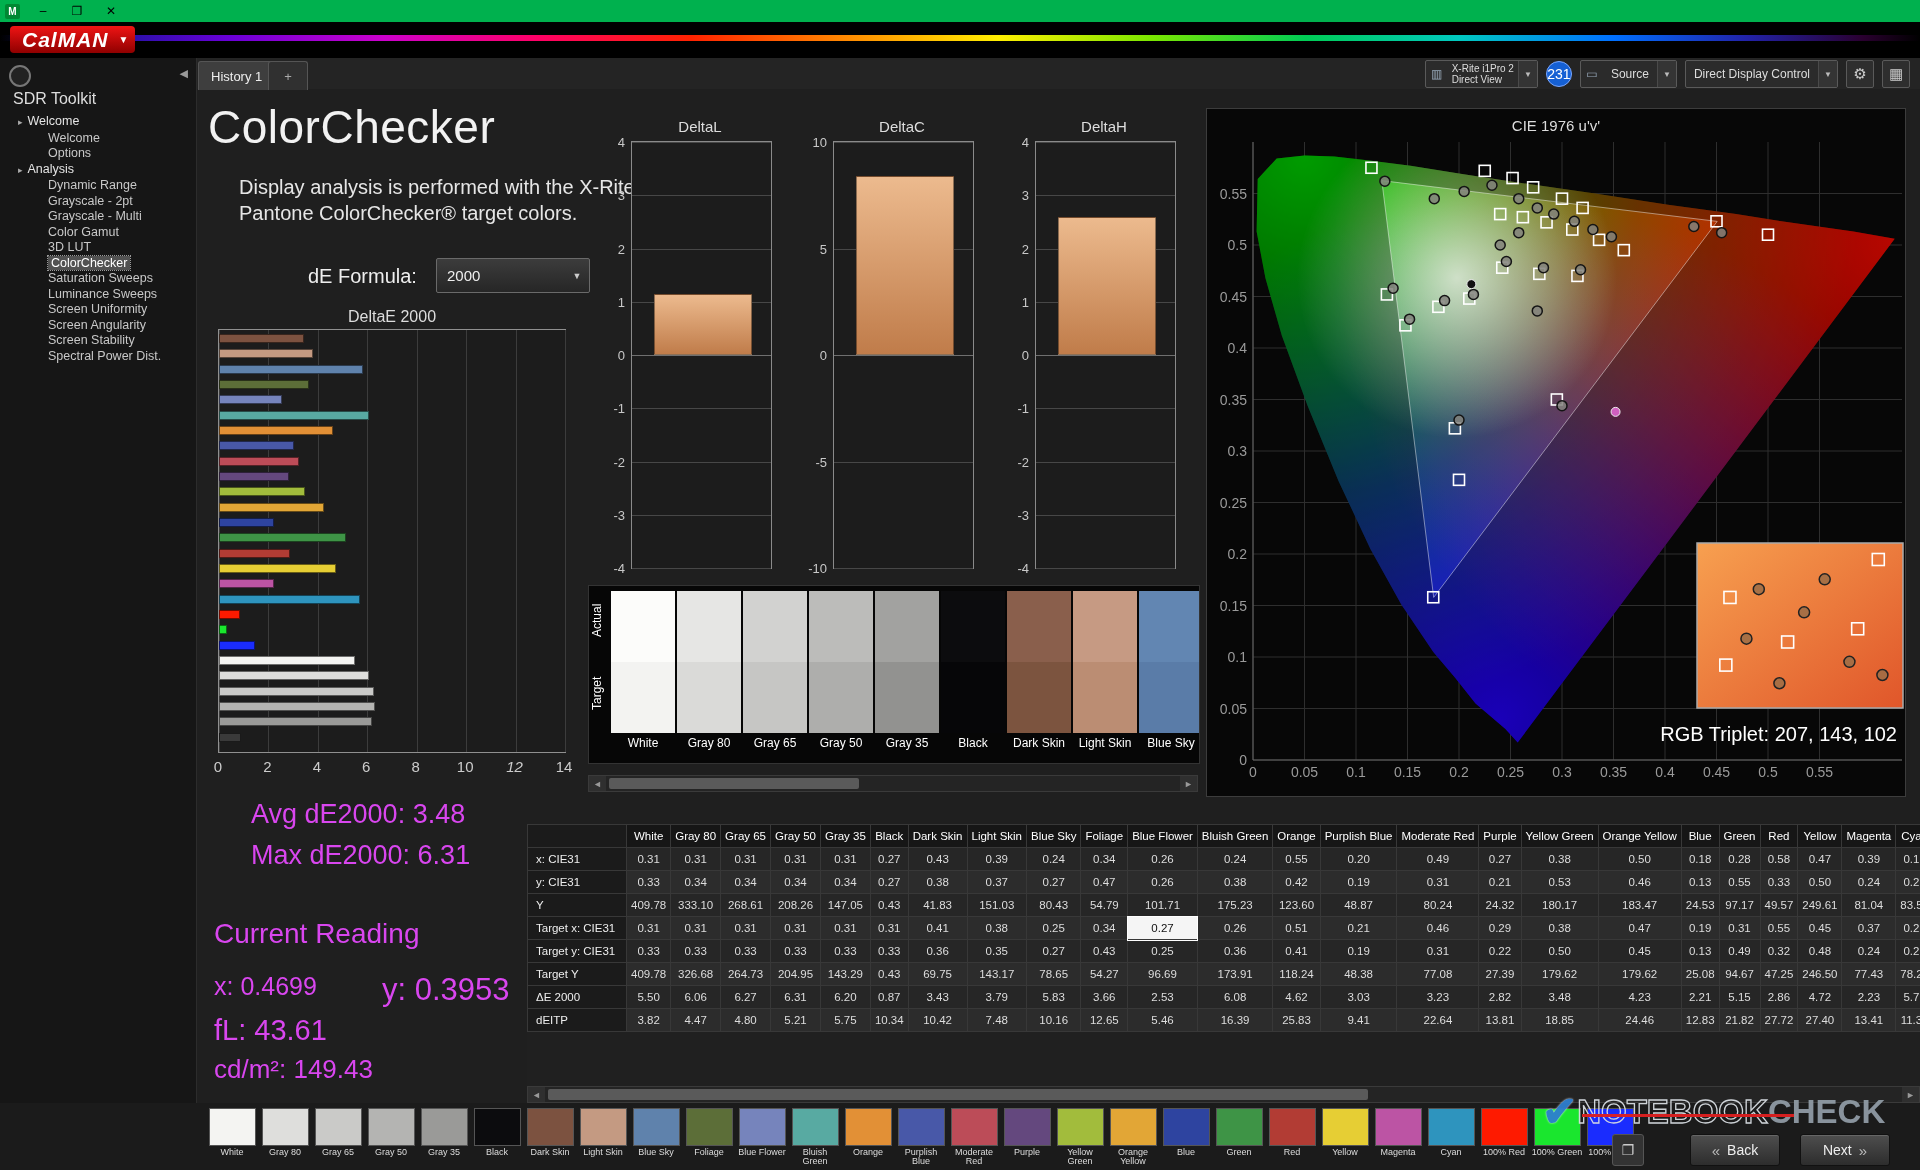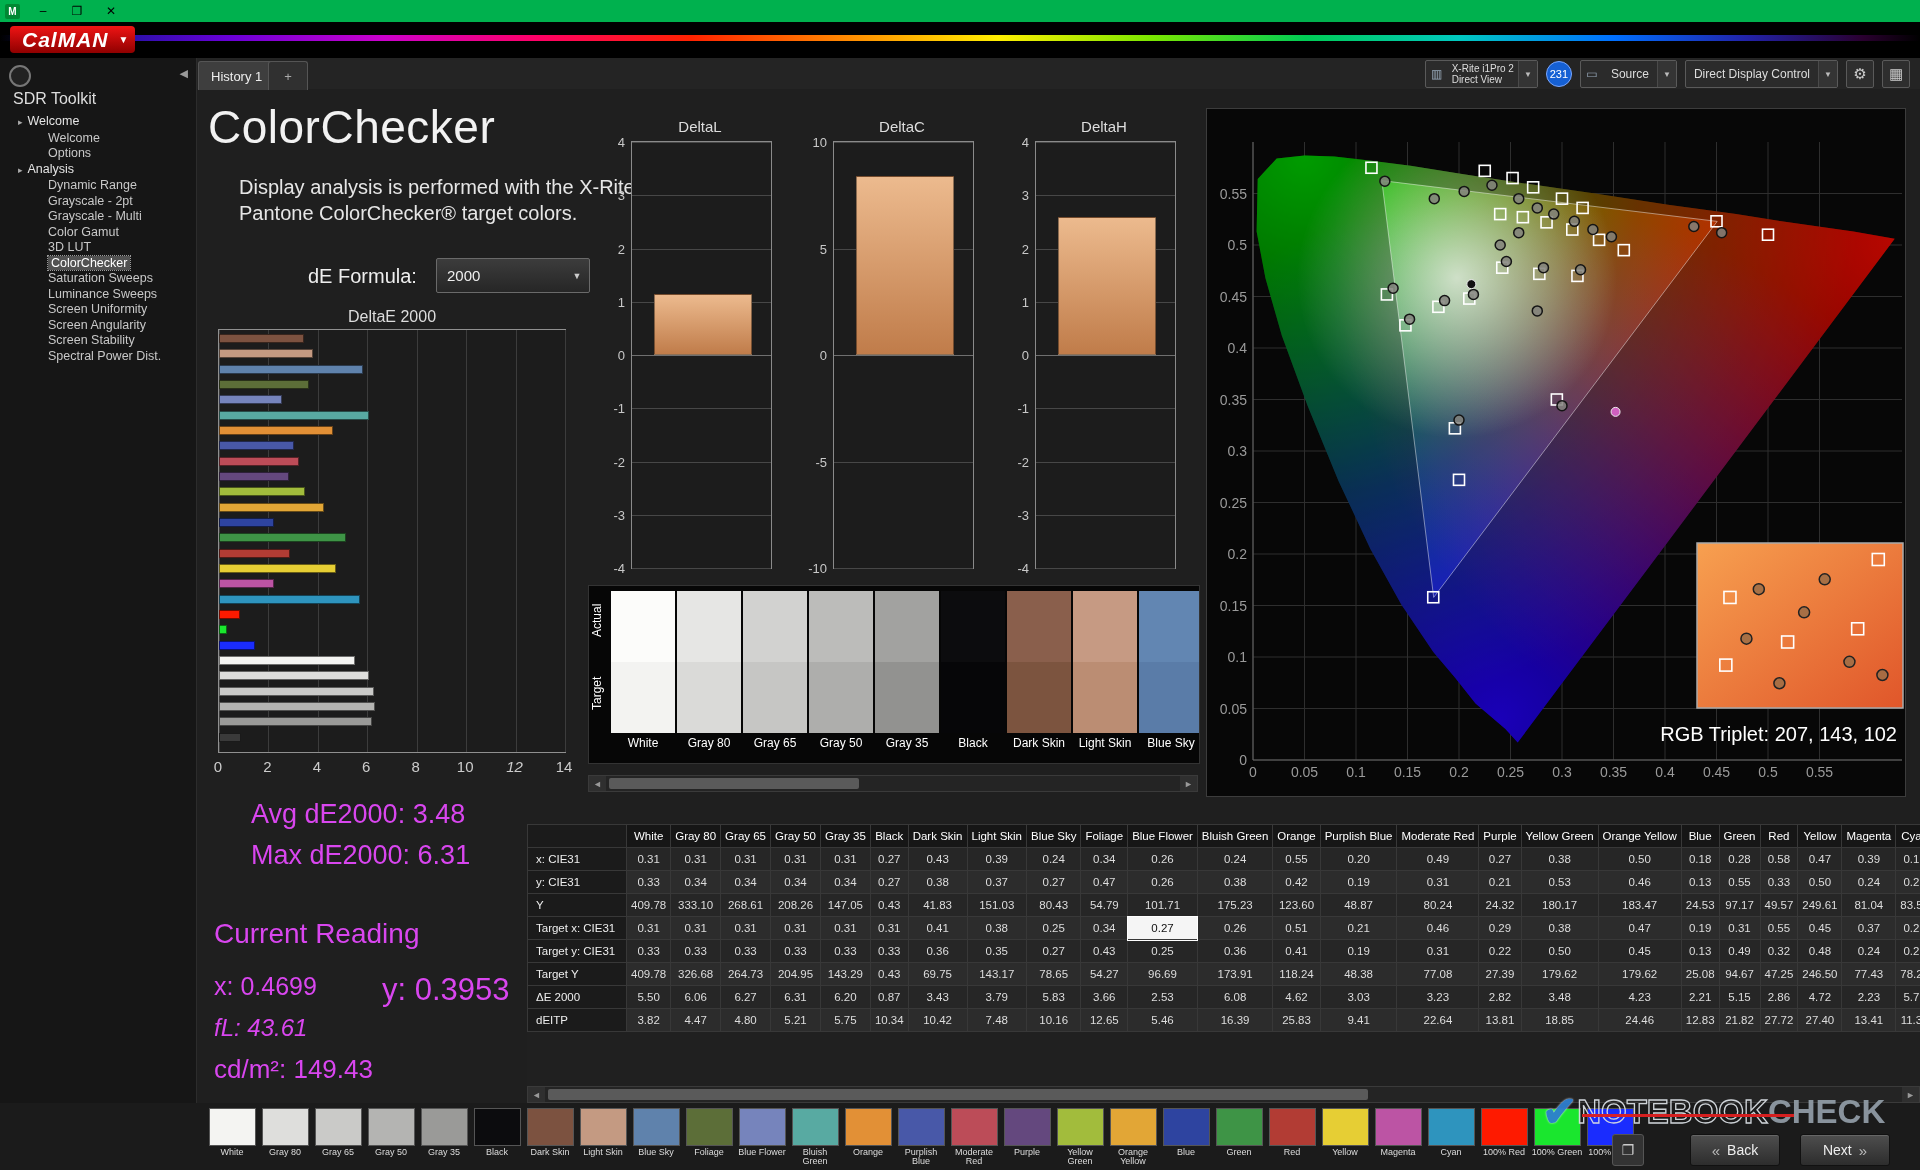--- a/index.html
+++ b/index.html
@@ -24,21 +24,21 @@
   .tabbar{position:absolute;left:196px;top:58px;width:1724px;height:31px;background:#242424;}
   .tab{position:absolute;top:3px;height:28px;background:#3e3e3e;color:#eee;font-size:13px;display:flex;align-items:center;padding:0 12px;border:1px solid #555;border-bottom:none;border-radius:3px 3px 0 0;}
   .tab.hist{left:2px;}
   .tab.plus{left:72px;width:14px;justify-content:center;background:#303030;color:#aaa;}
   .meter-group{position:absolute;right:10px;top:2px;height:28px;display:flex;align-items:center;gap:8px;}
   .dd{height:26px;background:#2b2b2b;border:1px solid #5a5a5a;border-radius:2px;display:flex;align-items:center;color:#ddd;}
   .dd .dd-ic{width:22px;text-align:center;color:#9ab;font-size:12px;}
   .dd .dd-tx{font-size:10px;line-height:11px;padding:0 4px;}
   .dd .dd-tx1{font-size:12px;padding:0 8px;}
   .dd .dd-ar{width:18px;height:100%;border-left:1px solid #4a4a4a;display:flex;align-items:center;justify-content:center;font-size:8px;color:#bbb;background:#343434;}
-  .badge{width:24px;height:24px;border-radius:50%;background:#1560d4;border:1px solid #7aa7ff;color:#fff;font-size:11px;display:flex;align-items:center;justify-content:center;}
+  .badge{width:24px;height:24px;border-radius:50%;background:#1560d4;border:1px solid #7aa7ff;color:#fff;font-size:14px;display:flex;align-items:center;justify-content:center;}
   .icon-btn{width:26px;height:26px;background:#2e2e2e;border:1px solid #5a5a5a;border-radius:2px;color:#ccc;font-size:15px;display:flex;align-items:center;justify-content:center;}
 
   
   .sidebar{position:absolute;left:0;top:58px;width:196px;height:1112px;background:#161616;border-right:1px solid #2c2c2c;}
   .sb-circle{position:absolute;left:9px;top:7px;width:18px;height:18px;border:2px solid #777;border-radius:50%;background:#222;}
   .sb-collapse{position:absolute;right:8px;top:9px;color:#999;font-size:11px;}
   .sb-title{position:absolute;left:13px;top:32px;font-size:16px;color:#ddd;}
   .sb-tree{position:absolute;left:0;top:56px;width:196px;font-size:12.5px;line-height:15.5px;color:#c8c8c8;}
   .tree-section{padding-left:18px;color:#e4e4e4;}
   .tree-section .tri{color:#aaa;font-size:9px;margin-right:5px;}
@@ -249,21 +249,21 @@
         <span style="left: 296.571px; font-style: italic;">12</span>
         <span style="left: 346px;">14</span>
       </div>
   </div>
 
   <div class="stat" style="left:251px;top:799px;font-size:27px;">Avg dE2000: 3.48</div>
   <div class="stat" style="left:251px;top:840px;font-size:27px;">Max dE2000: 6.31</div>
   <div class="stat" style="left:214px;top:918px;font-size:28px;">Current Reading</div>
   <div class="stat" style="left:214px;top:972px;font-size:25px;">x: 0.4699</div>
   <div class="stat" style="left:382px;top:972px;font-size:31px;">y: 0.3953</div>
-  <div class="stat" style="left:214px;top:1014px;font-size:24px;font-style:italic;">fL: 43.61</div>
+  <div class="stat" style="left:214px;top:1014px;font-size:29px;">fL: 43.61</div>
   <div class="stat" style="left:214px;top:1054px;font-size:26px;">cd/m²: 149.43</div>
 
   <div class="mini-chart" style="left:600px;">
     <div class="mc-title">DeltaL</div>
     <div class="mc-plot">
         <div class="mc-grid" style="top: 0%;"></div>
         <span class="mc-tick" style="top: 0%;">4</span>
         <div class="mc-grid" style="top: 12.5%;"></div>
         <span class="mc-tick" style="top: 12.5%;">3</span>
         <div class="mc-grid" style="top: 25%;"></div>
@@ -375,20 +375,21 @@
         </div>
       </div>
   </div>
   <div class="hscroll" style="left:588px;top:775px;width:610px;">
     <div class="hs-ar" style="left:0;">◄</div>
     <div class="hs-ar" style="right:0;">►</div>
     <div class="hs-thumb" style="left:20px;width:250px;"></div>
   </div>
 
   <div class="cie-panel">
+    <div class="cie-title">CIE 1976 u'v'</div>
     <svg id="cie-svg" width="698" height="687">
       <defs>
         <radialGradient id="gR" gradientUnits="userSpaceOnUse" cx="688" cy="130" r="560">
           <stop offset="0" stop-color="#ff0a00"></stop>
             <stop offset="0.55" stop-color="#7a0500"></stop>
             <stop offset="1" stop-color="#000"></stop>
         </radialGradient>
         <radialGradient id="gG" gradientUnits="userSpaceOnUse" cx="97" cy="48" r="560">
           <stop offset="0" stop-color="#00d800"></stop>
             <stop offset="0.6" stop-color="#004200"></stop>

